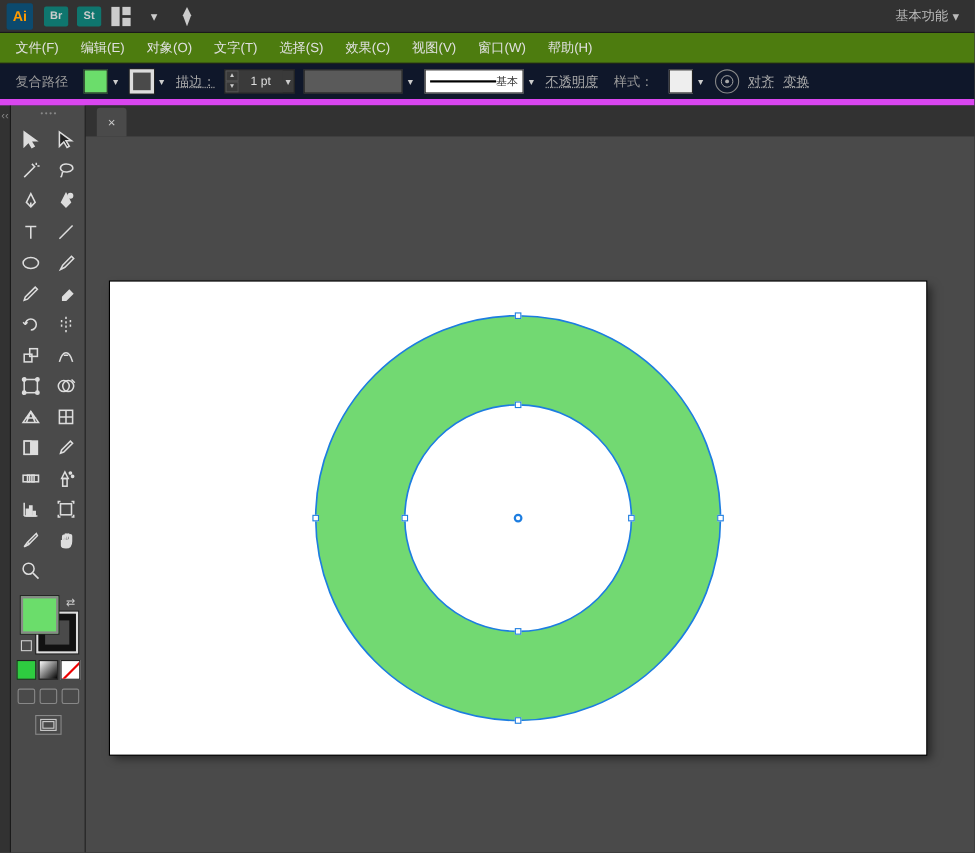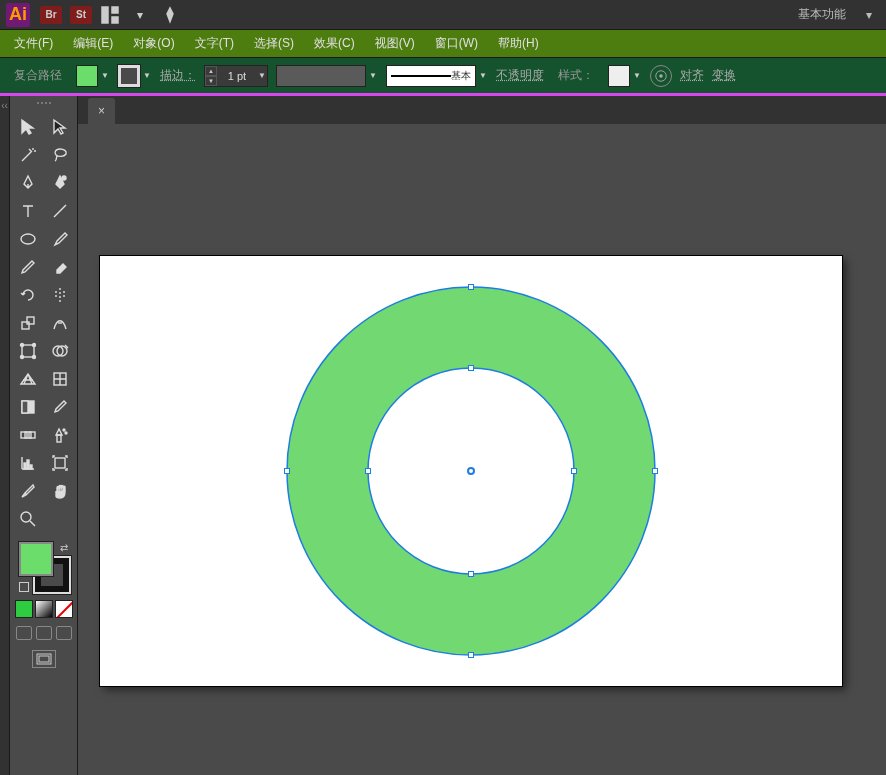--- a/index.html
+++ b/index.html
@@ -17,69 +17,69 @@
   .topbar {
     height: 30px;
     background: #323232;
     display: flex;
     align-items: center;
     padding: 0 6px;
     border-bottom: 1px solid #1a1a1a;
   }
   .ai-logo {
     width: 24px; height: 24px;
-    background: #701a75;
+    background: #0c4a6e;
     color: #ff9a00;
     font-weight: bold;
-    font-size: 18px;
+    font-size: 13px;
     display: flex; align-items: center; justify-content: center;
     margin-right: 10px;
     border-radius: 2px;
   }
   .topbar .br, .topbar .st {
     width: 22px; height: 18px;
-    background: #7f1d1d;
+    background: #0f766e;
     color: #ccc;
     font-size: 10px;
     font-weight: bold;
     display: flex; align-items: center; justify-content: center;
     margin-right: 8px;
     border-radius: 2px;
   }
   .topbar .layout-icon, .topbar .arrow-icon, .topbar .rocket-icon {
     width: 20px; height: 18px;
     margin-right: 10px;
     display: flex; align-items: center; justify-content: center;
     color: #ccc;
   }
   .topbar-spacer { flex: 1; }
   .workspace-switch {
     color: #bbb;
     padding: 4px 8px;
-    display: flex; align-items: center; gap: 20px; justify-content: flex-end;
+    display: flex; align-items: center; gap: 4px; justify-content: flex-end;
   }
   
   .menubar {
     height: 28px;
     background: #4d7c0f;
     display: flex;
     align-items: center;
     padding: 0 4px;
     border-bottom: 1px solid #1a1a1a;
   }
   .menubar .menu-item {
     color: #e0e0e0;
     padding: 4px 10px;
     cursor: default;
   }
   
   .controlbar {
     height: 38px;
-    background: #14532d;
-    border-bottom: 3px solid #d946ef;
+    background: #0f172a;
+    border-bottom: 6px solid #d946ef;
     display: flex;
     align-items: center;
     padding: 0 8px;
     gap: 8px;
   }
   .control-label {
     color: #999;
     font-size: 12px;
     padding: 2px 6px;
   }

